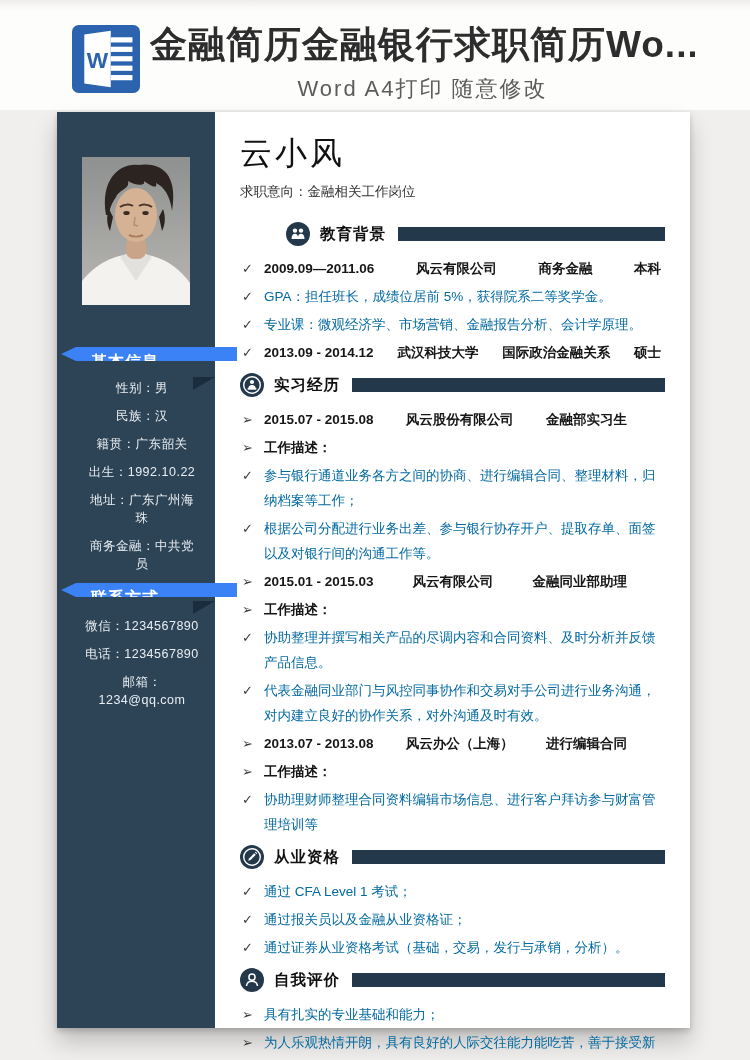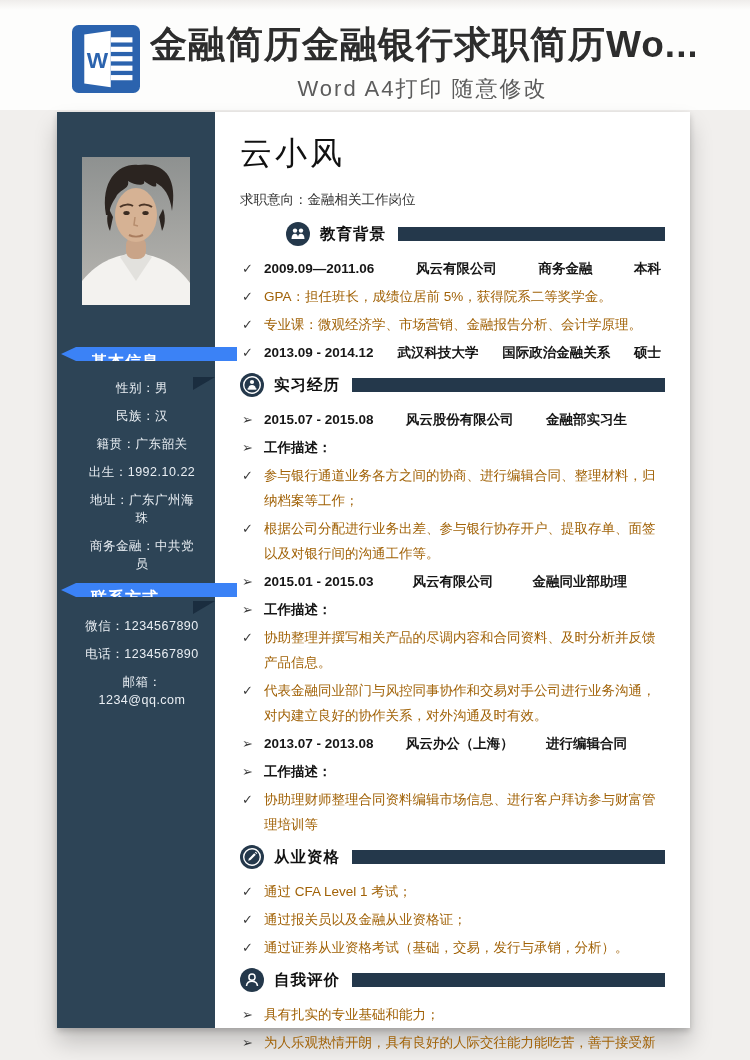--- a/index.html
+++ b/index.html
@@ -34,30 +34,30 @@
     clip-path:polygon(0 0, 100% 0, 0 100%); }
   .ribbon-fold.fold2 { top:489px; }
   .ribbon.contact { margin-top:8px; }
   .side-list { margin:18px 16px 0 28px; list-style:none;text-align:center; }
   .side-list li { font-size:12.5px; line-height:18px; margin-bottom:10px; color:#e9eef3; letter-spacing:.5px; }
   .side-list.contact { margin-top:20px; }
 
   
   .main { position:absolute; left:183px; top:0; width:425px; height:916px; padding-top:24px; color:#2f2f2f; }
   .name { font-family:Liberation Mono, monospace; font-size:32px; line-height:40px; color:#111; letter-spacing:3px; }
-  .objective { margin-top:14px; font-size:13.5px; line-height:20px; color:#333; }
+  .objective { margin-top:6px; font-size:13.5px; line-height:20px; color:#333; }
   .sec-header { display:flex; align-items:center; margin:8px 0 10px; height:24px; }
-  .sec-header:first-of-type { margin-top:12px;padding-left:46px; }
+  .sec-header:first-of-type { margin-top:20px;padding-left:46px; }
   .sec-icon { width:24px; height:24px; flex:0 0 24px; }
   .sec-title { font-size:15.5px; font-weight:700; color:#101010; margin-left:10px; letter-spacing:1px; white-space:nowrap; }
   .sec-bar { flex:1; height:14px; background:#24384b; margin-left:12px; }
 
   .line { display:flex; align-items:flex-start; line-height:25px; margin-bottom:3px; font-size:13.5px; }
   .bullet { flex:0 0 24px; text-align:left; padding-left:2px; font-size:13px; color:#3a3a3a; }
-  .line .text { flex:1; color:#a16207; }
+  .line .text { flex:1; color:#0369a1; }
   .line .text.bold { font-weight:700; color:#161616; }
   .cols { flex:1; display:flex; justify-content:space-between; font-weight:700; color:#161616; }
   .cols.cols4 { padding-right:4px; }
   .cols.cols3 { padding-right:38px; }
 </style>
 </head>
 <body>
 
 <div class="stage">
 

